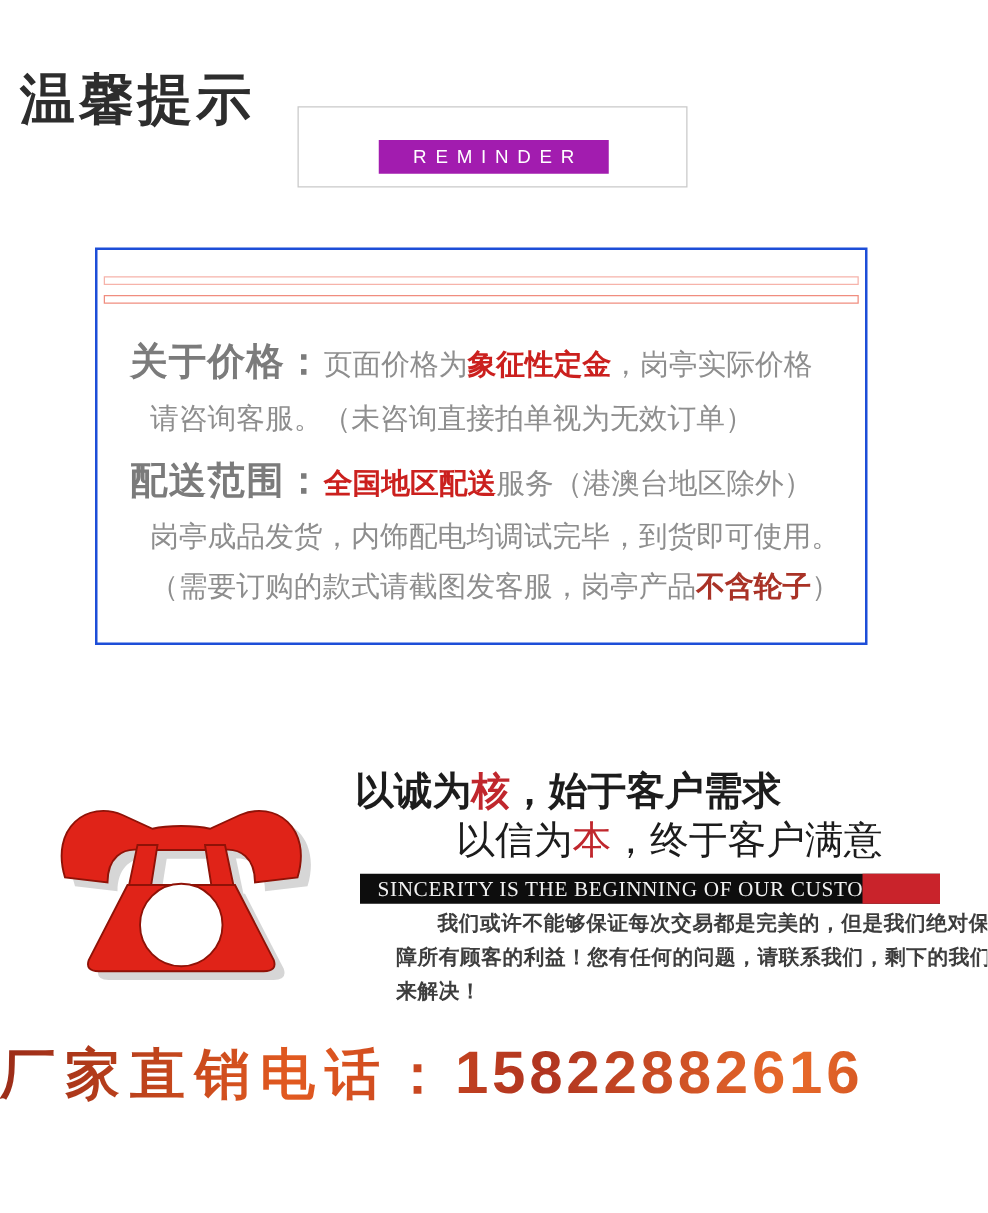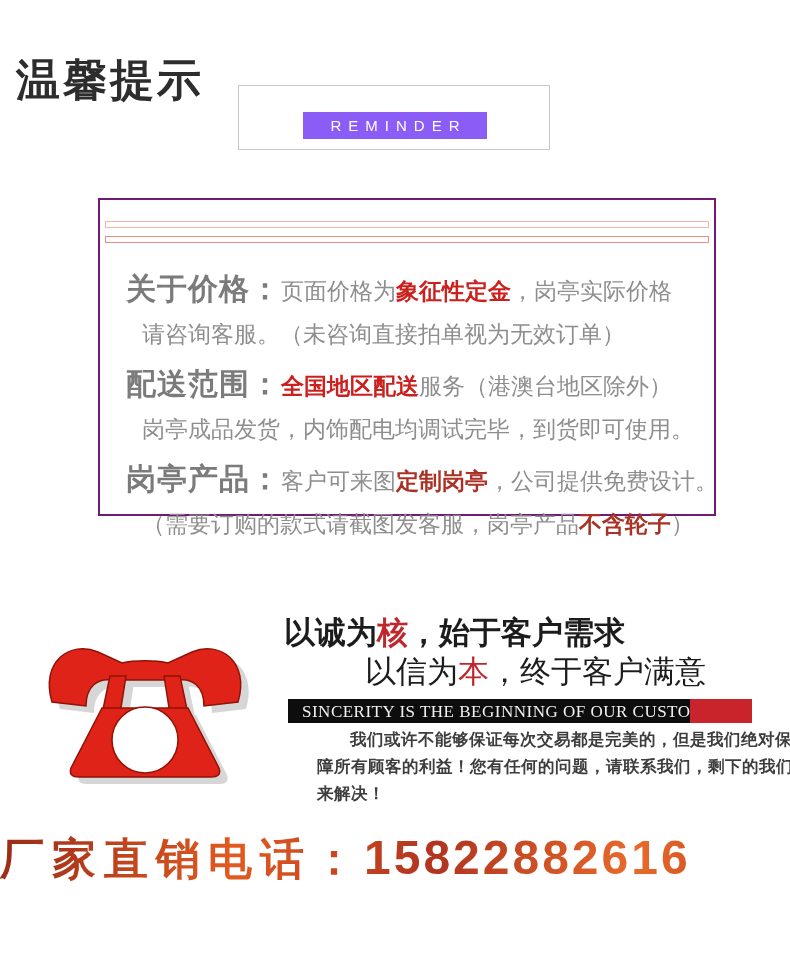--- a/index.html
+++ b/index.html
@@ -4,24 +4,24 @@
 <style>
   * { margin:0; padding:0; box-sizing:border-box; }
   html,body { background:#ffffff; }
   body { font-family:"Liberation Sans","DejaVu Sans",sans-serif; }
   .page { position:relative; width:790px; height:970px; background:#ffffff; overflow:hidden; margin:0 auto; }
 
   
   .header-frame { position:absolute; left:238px; top:85px; width:312px; height:65px; border:1px solid #c9c9c9; z-index:1; }
   .header-title { position:absolute; left:0; right:0; top:56px; text-align:left; z-index:2; }
   .header-title span { display:inline-block; background:#ffffff; padding:0 16px; font-size:44px; font-weight:600; color:#2d2d2d; letter-spacing:3px; line-height:1.1; }
-  .reminder-box { position:absolute; left:50%; transform:translateX(-50%); top:112px; width:184px; height:27px; background:#8b5cf6; color:#ffffff; z-index:3; text-align:center; font-size:15px; line-height:27px; letter-spacing:7px; padding-left:7px; font-weight:500; }
+  .reminder-box { position:absolute; left:50%; transform:translateX(-50%); top:112px; width:184px; height:27px; background:#a21caf; color:#ffffff; z-index:3; text-align:center; font-size:15px; line-height:27px; letter-spacing:7px; padding-left:7px; font-weight:500; }
 
   
-  .notice-box { position:absolute; left:98px; top:198px; width:618px; height:318px; border:2px solid #701a75; background:#ffffff; }
+  .notice-box { position:absolute; left:76px; top:198px; width:618px; height:318px; border:2px solid #1d4ed8; background:#ffffff; }
   .strip { margin:0 5px; height:7px; border:1px solid #f6b3aa; }
   .strip.first { margin-top:21px; }
   .strip.second { margin-top:8px; border-color:#f08d7f; }
   .notice-text { padding:12px 18px 0 26px; color:#8e8e8e; font-size:23px; }
   .n-label { font-size:30px; font-weight:bold; color:#7b7b7b; letter-spacing:1px; }
   .row-main { margin-top:14px; white-space:nowrap; }
   .row-sub  { margin-top:9px; padding-left:16px; white-space:nowrap;font-family:Liberation Serif, serif; }
   .hl  { color:#cb201e; font-weight:bold; }
   .hl2 { color:#a93226; font-weight:bold; }
 
@@ -63,23 +63,20 @@
       <div class="row-main">
         <span class="n-label">关于价格：</span><span>页面价格为</span><span class="hl">象征性定金</span><span>，岗亭实际价格</span>
       </div>
       <div class="row-sub">请咨询客服。（未咨询直接拍单视为无效订单）</div>
 
       <div class="row-main">
         <span class="n-label">配送范围：</span><span class="hl">全国地区配送</span><span>服务（港澳台地区除外）</span>
       </div>
       <div class="row-sub">岗亭成品发货，内饰配电均调试完毕，到货即可使用。</div>
 
-      <div class="row-main">
-        <span class="n-label">岗亭产品：</span><span>客户可来图</span><span class="hl2">定制岗亭</span><span>，公司提供免费设计。</span>
-      </div>
       <div class="row-sub">
         <span>（需要订购的款式请截图发客服，岗亭产品</span><span class="hl2">不含轮子</span><span>）</span>
       </div>
 
     </div>
   </div>
 
   <svg class="phone-icon" width="215" height="170" viewBox="0 0 215 170">
 
     <g transform="translate(8,7)" fill="#b5b5b5" opacity="0.55">

